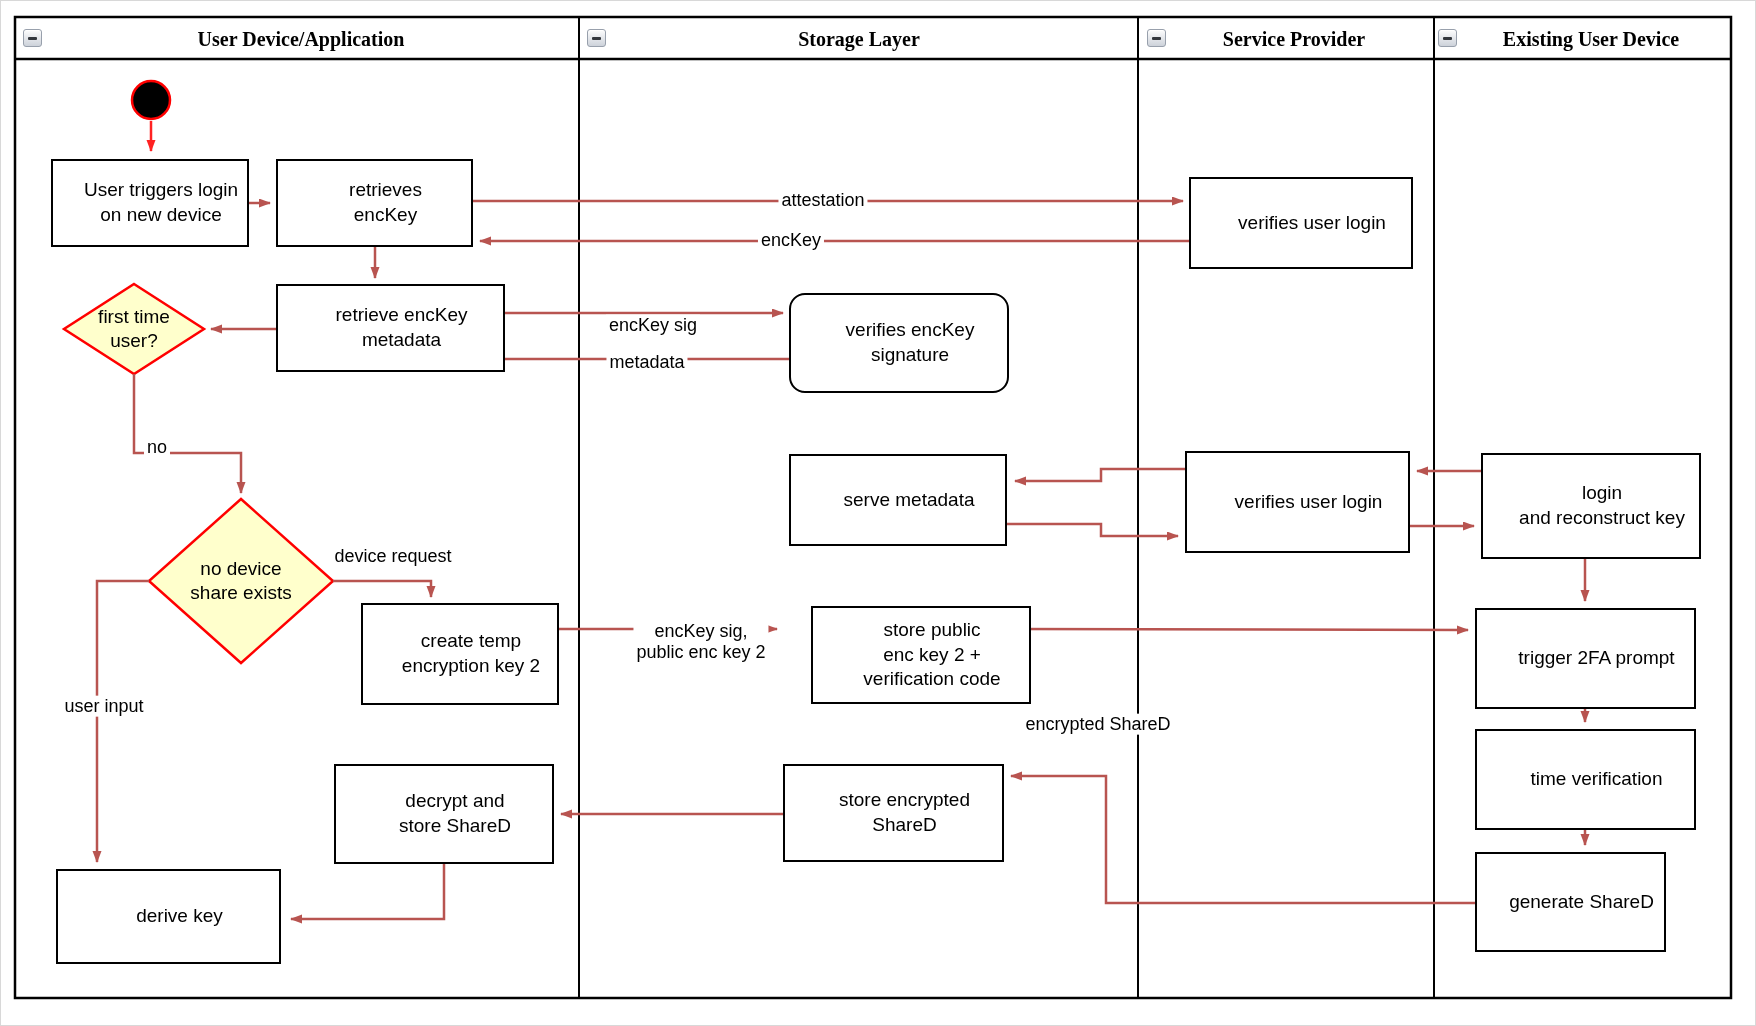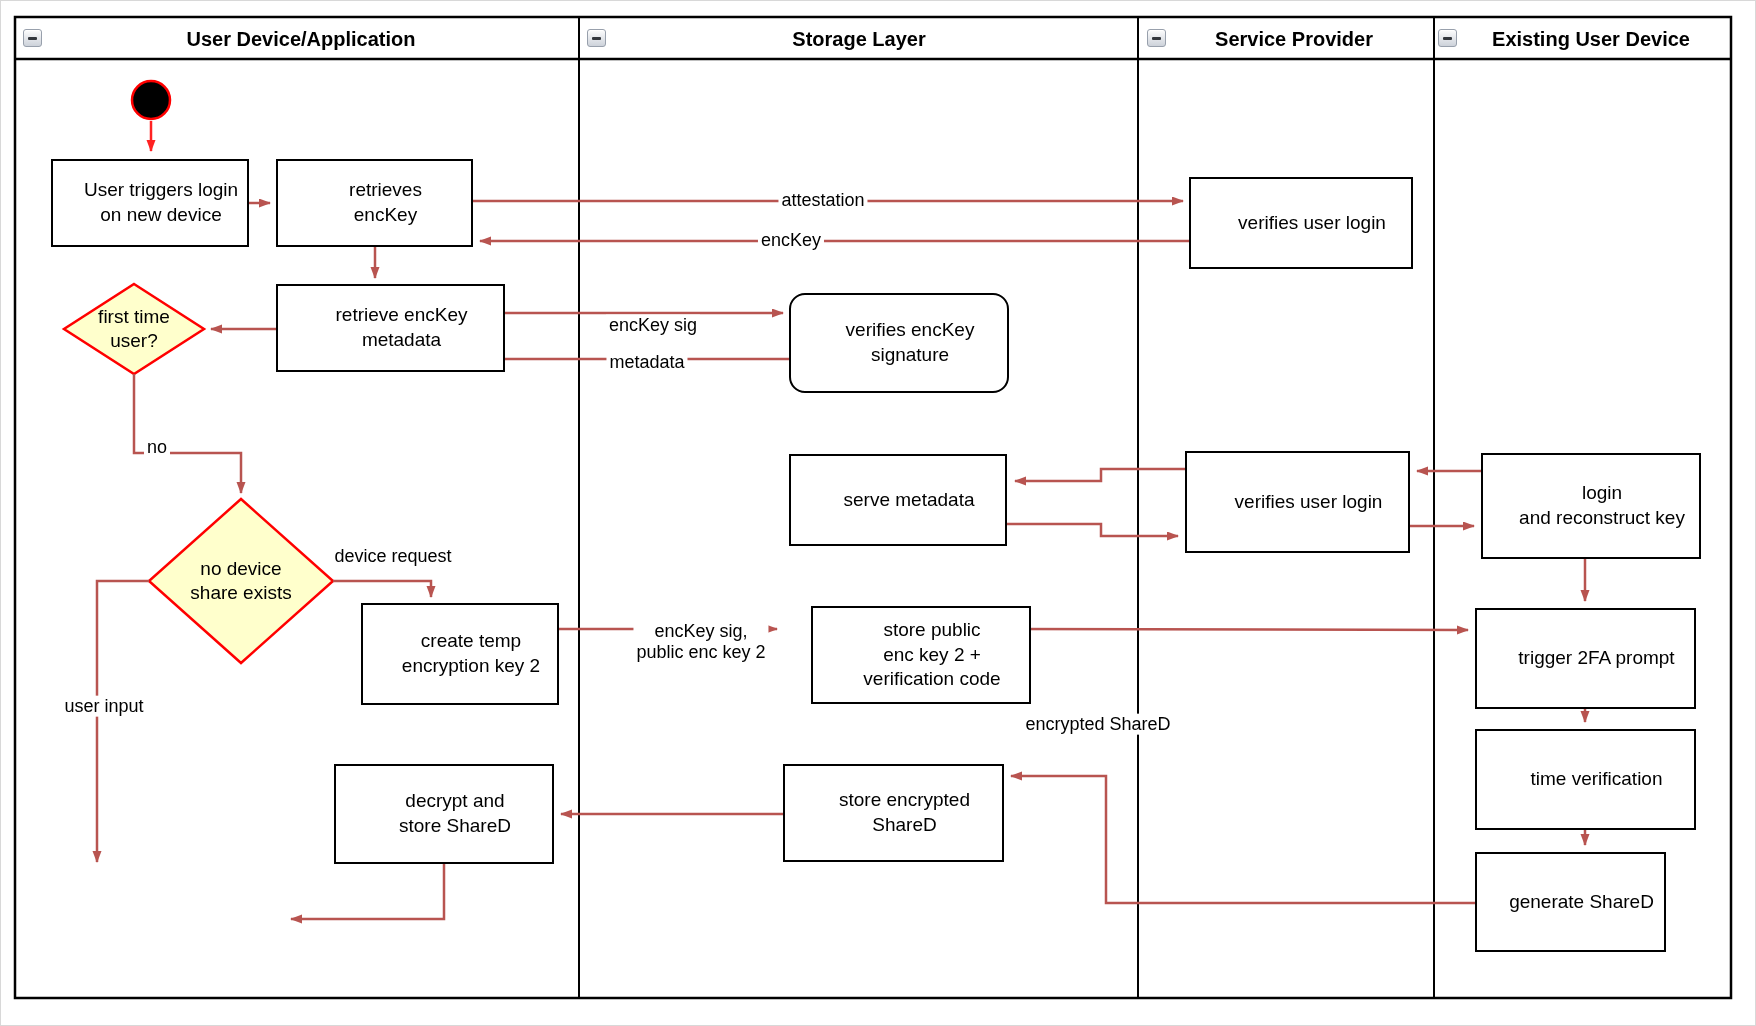--- a/index.html
+++ b/index.html
@@ -1,18 +1,18 @@
 <!DOCTYPE html>
 <html><head>
 <meta charset="utf-8">
 <style>
   html,body{margin:0;padding:0;background:#ffffff;font-family:"Liberation Sans",sans-serif;}
   #canvas{position:relative;width:1756px;height:1026px;background:#ffffff;border:1px solid #d8d8d8;box-sizing:border-box;overflow:hidden;}
   svg.layer{position:absolute;left:0;top:0;width:1756px;height:1026px;}
-  .lane-title{position:absolute;transform:translate(-50%,-50%);font-size:20px;font-weight:bold;color:#000;white-space:nowrap;}
+  .lane-title{position:absolute;transform:translate(-50%,-50%);font-size:20px;font-weight:bold;color:#000;white-space:nowrap;font-family:Liberation Serif, serif;}
   .collapse-btn{position:absolute;width:17px;height:16px;border:1px solid #98a0ac;border-radius:3px;
     background:linear-gradient(#fdfdfd,#cdd2da);box-shadow:inset 0 1px 0 #fff;display:flex;align-items:center;justify-content:center;}
   .collapse-btn .bar{width:9px;height:3px;background:#33373d;border-radius:1px;}
   .node{position:absolute;display:flex;align-items:center;justify-content:center;text-align:center;
     background:#ffffff;border:2px solid #000000;box-sizing:border-box;font-size:19px;line-height:1.3;color:#000;white-space:pre-line;padding-left:22px;}
   .diamond-text{position:absolute;transform:translate(-50%,-50%);text-align:center;font-size:19px;line-height:1.25;color:#000;white-space:pre-line;}
   .edge-label{position:absolute;transform:translate(-50%,-50%);background:#ffffff;padding:0 3px;
     font-size:18px;line-height:1.15;color:#000;text-align:center;white-space:pre-line;}
 </style>
 </head>
@@ -93,20 +93,21 @@
   <div class="node" style="left:275px;top:283px;width:229px;height:88px;">retrieve encKey
 metadata</div>
   <div class="diamond-text" style="left:133px;top:328px;">first time
 user?</div>
   <div class="diamond-text" style="left:240px;top:580px;">no device
 share exists</div>
   <div class="node" style="left:360px;top:602px;width:198px;height:102px;">create temp
 encryption key 2</div>
   <div class="node" style="left:333px;top:763px;width:220px;height:100px;">decrypt and
 store ShareD</div>
+  <div class="node" style="left:55px;top:868px;width:225px;height:95px;">derive key</div>
 
   <div class="node" style="left:788px;top:292px;width:220px;height:100px;border-radius:16px;">verifies encKey
 signature</div>
   <div class="node" style="left:788px;top:453px;width:218px;height:92px;">serve metadata</div>
   <div class="node" style="left:783px;top:605px;width:220px;height:98px;margin-left:27px;">store public
 enc key 2 +
 verification code</div>
   <div class="node" style="left:782px;top:763px;width:221px;height:98px;">store encrypted
 ShareD</div>
 

